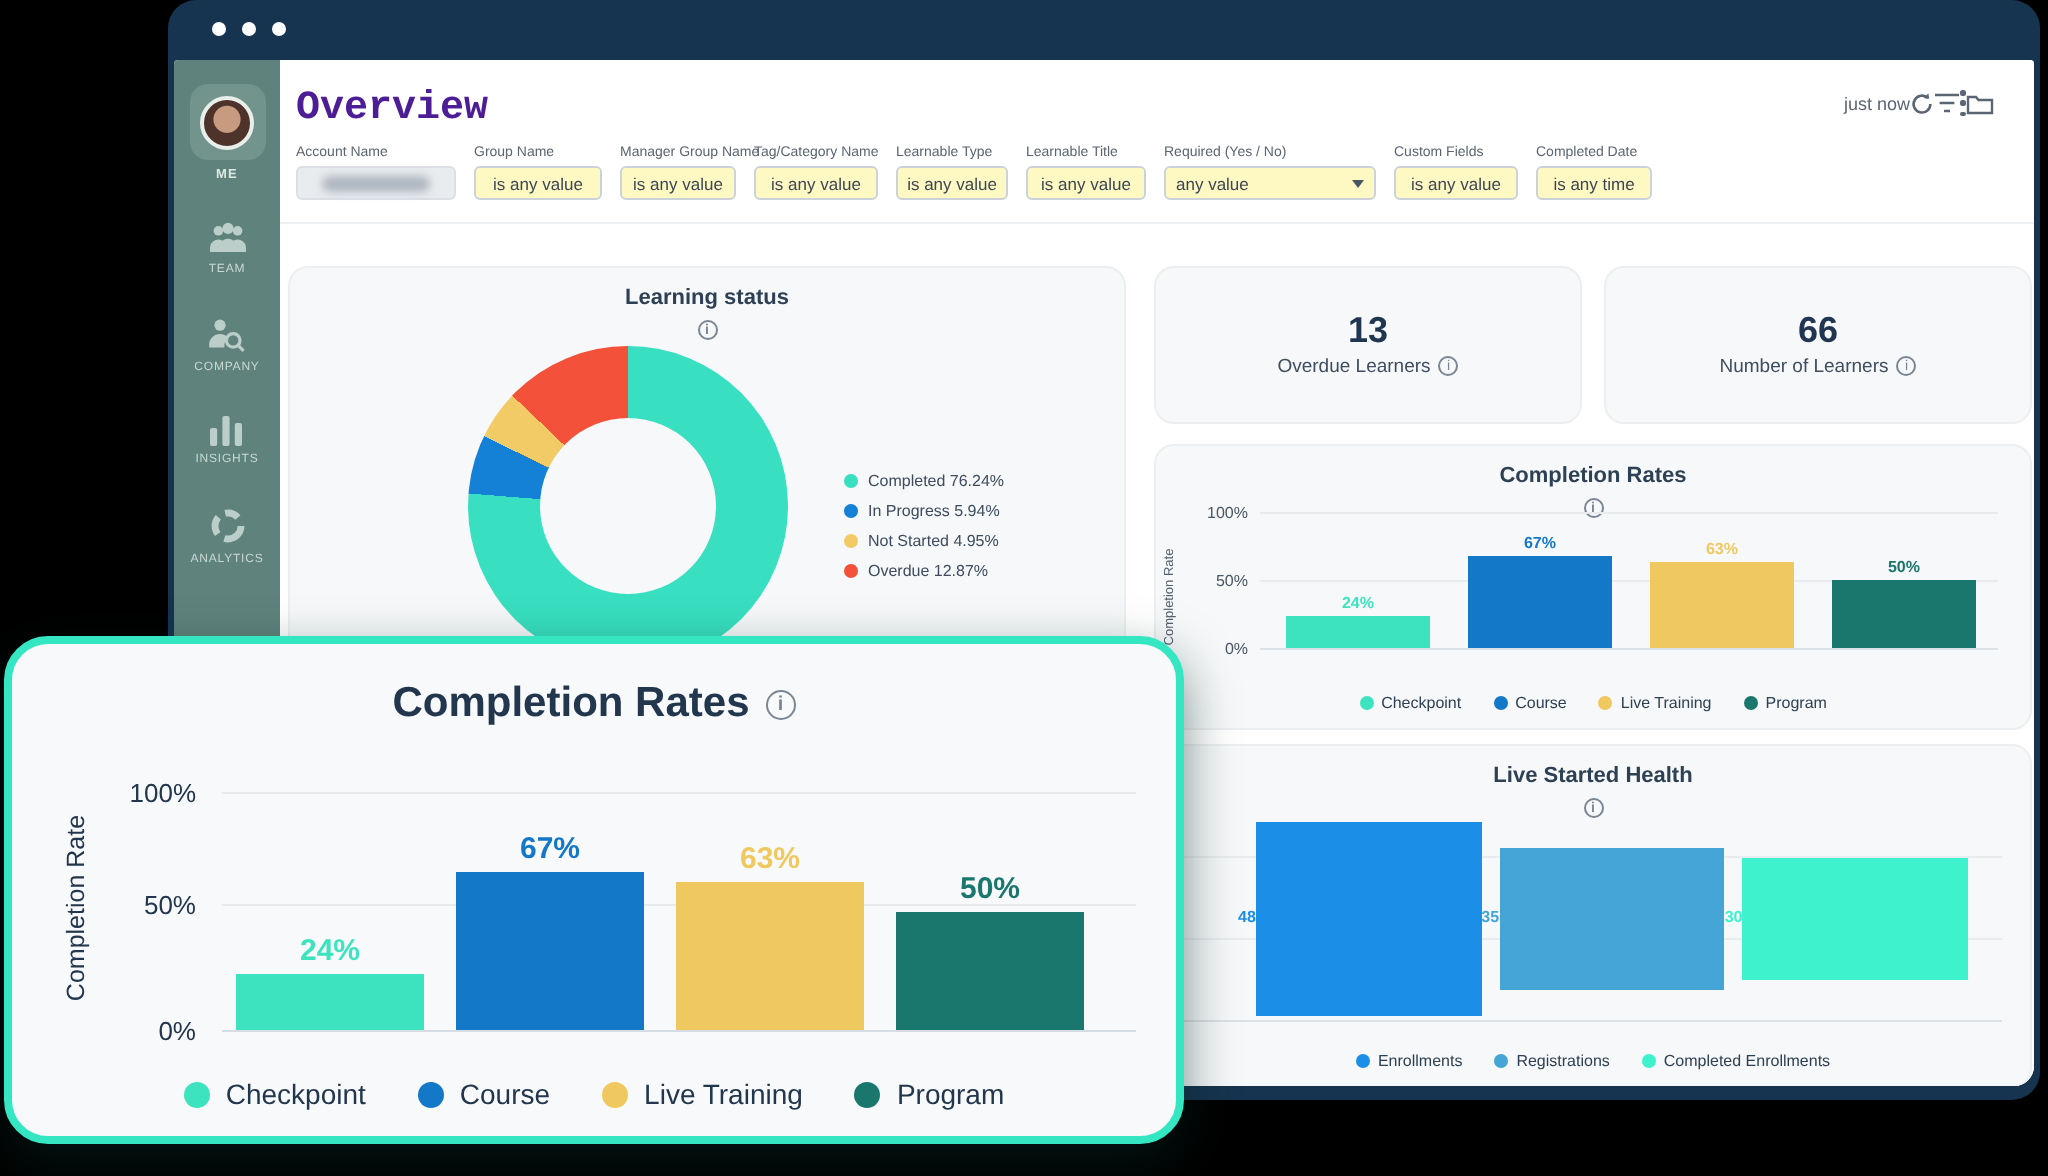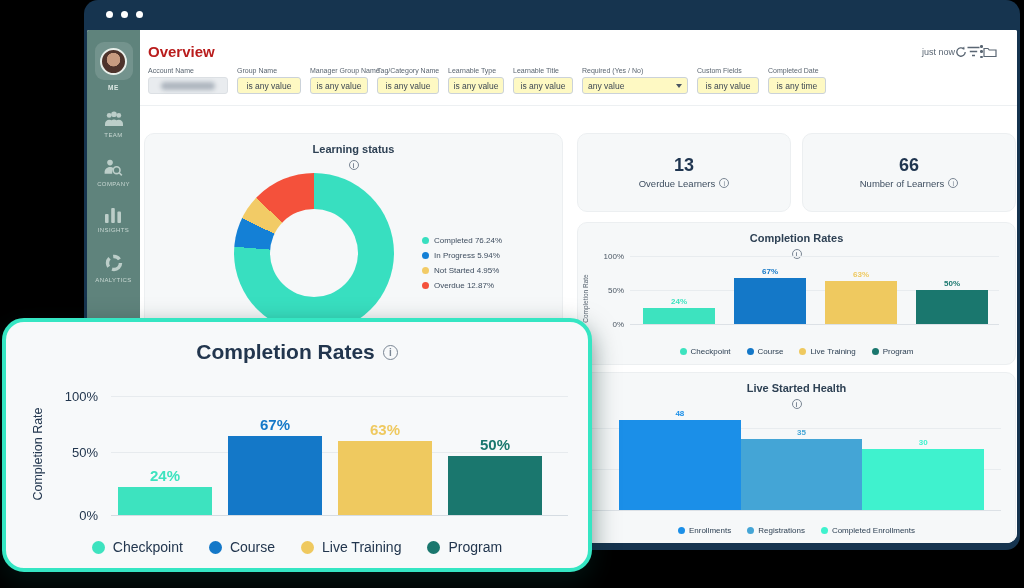--- a/index.html
+++ b/index.html
@@ -23,21 +23,21 @@
   .avatar { width:27px; height:27px; border-radius:50%; border:2px solid #E8EFEA;
             background:radial-gradient(circle at 50% 42%, #c79b80 0 37%, #4e332b 40%); }
   .me-label { margin-top:4px; font-size:6.5px; font-weight:700; color:#DCE7E3; letter-spacing:.6px; }
   .side-item { margin-top:20px; display:flex; flex-direction:column; align-items:center; gap:4px; cursor:pointer; }
   .side-item svg { opacity:.78; }
   .side-label { font-size:6px; color:#C9D8D3; letter-spacing:.4px; }
 
   
   .content { flex:1; position:relative; background:#fff; }
   .topbar { display:flex; align-items:flex-start; justify-content:space-between; padding:13px 20px 0 8px; }
-  .page-title { font-size:15px; font-weight:700; color:#b91c1c; }
+  .page-title { font-size:20px; font-weight:700; color:#4c1d95;font-family:Liberation Mono, monospace; }
   .controls { display:flex; align-items:center; color:#5A6673; margin-top:2px; }
   .refreshed { font-size:9px; color:#5A6673; }
   .ctrl { display:grid; place-items:center; cursor:pointer; }
   .kebab { width:3px; height:13px; display:flex; flex-direction:column; justify-content:space-between; }
   .kebab i { width:2.5px; height:2.5px; border-radius:50%; background:#5A6673; }
 
   .filters { display:flex; gap:9px; padding:7px 8px 11px 8px; border-bottom:1px solid #EDF0F2; }
   .flabel { font-size:7px; color:#5A6570; margin-bottom:3px; white-space:nowrap; }
   .fbox { height:17px; border:1px solid #CBD2D9; border-radius:3px; background:#fef9c3;
           display:flex; align-items:center; justify-content:center; gap:5px;
@@ -82,21 +82,21 @@
   .barwrap { width:72px; height:100%; display:flex; flex-direction:column; justify-content:flex-end; align-items:center; cursor:pointer; }
   .bval { font-size:8px; font-weight:700; margin-bottom:2px; }
   .bar { width:100%; }
   .legend-row { position:absolute; left:0; right:0; bottom:8px; display:flex; justify-content:center; gap:16px; }
   .lg-item { display:flex; align-items:center; gap:4px; font-size:8px; color:#2E4154; cursor:pointer; }
 
   
   #live-card { left:437px; top:342px; width:439px; height:172px; }
   .live-plot { position:absolute; left:41px; width:365px; top:36px; height:101px;
                display:flex; align-items:flex-end; }
-  .live-wrap { flex:1; height:100%; display:flex; flex-direction:column; justify-content:flex-end; align-items:center; cursor:pointer; }
+  .live-wrap { flex:1; height:100%; display:flex; flex-direction:row; justify-content:flex-start; align-items:center; cursor:pointer; }
 
   
   #overlay { position:absolute; left:2px; top:318px; width:590px; height:254px; z-index:5;
              background:#F7F9FA; border:4px solid #35E6C3; border-radius:22px;
              box-shadow:0 10px 26px rgba(4,40,35,.5); }
   .ov-title { position:absolute; top:18px; left:0; right:0; display:flex; justify-content:center;
               align-items:center; gap:8px; font-size:21px; font-weight:600; color:#22364E; }
   .ov-ylab { position:absolute; left:-38px; top:125px; width:140px; text-align:center;
              font-size:12.5px; color:#22364E; transform:rotate(-90deg); }
   .ov-tick { position:absolute; left:38px; width:54px; text-align:right; font-size:13px; color:#22364E; }

